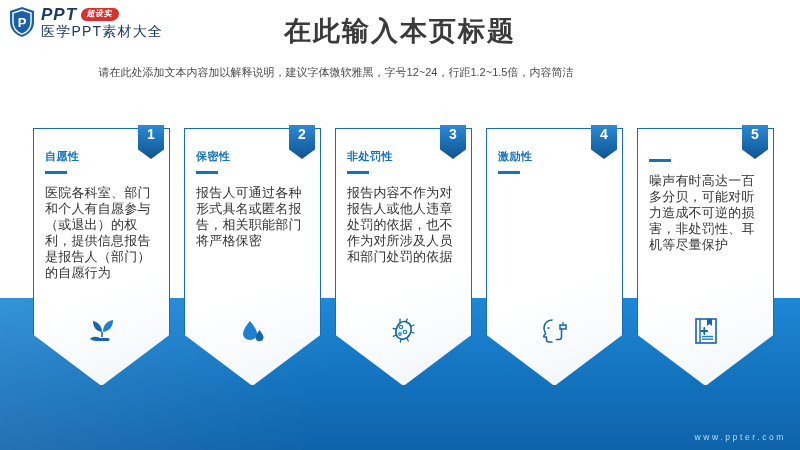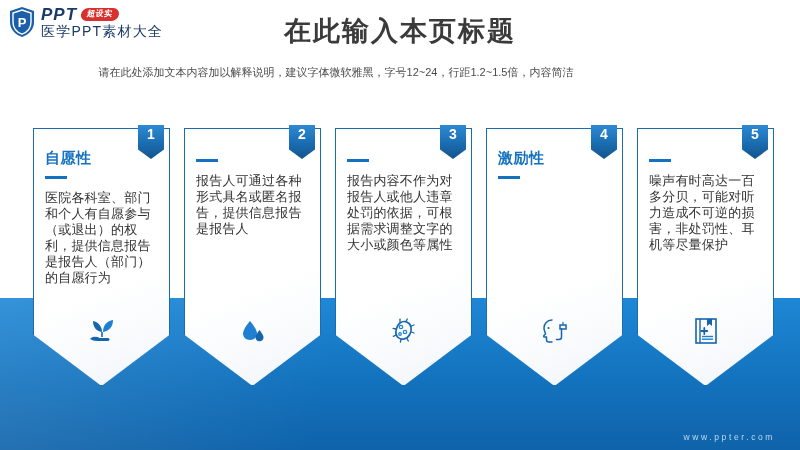--- a/index.html
+++ b/index.html
@@ -58,21 +58,21 @@
     background:linear-gradient(160deg,#ffffff 0%,#ffffff 60%,#f2f6fa 100%);
     border:1.5px solid #1b6cb5;
     -webkit-clip-path:polygon(0 0,100% 0,100% 80%,50% 100%,0 80%);
     clip-path:polygon(0 0,100% 0,100% 80%,50% 100%,0 80%);
   }
   .card-inner {
     position:absolute; left:0; top:0; width:137px; height:258px;
     padding:22px 10px 0 12px;
   }
   .card-title {
-    font-size:15px; font-weight:bold; color:#1572c0; line-height:1.1;
+    font-size:11px; font-weight:bold; color:#1572c0; line-height:1.1;
     letter-spacing:.5px;
   }
   .card-rule {
     width:22px; height:3px; background:#1572c0; margin-top:9px; margin-bottom:11px;
   }
   .card-body {
     font-size:13px; color:#333333; line-height:16px; letter-spacing:.2px;
   }
 
   
@@ -92,21 +92,21 @@
 
   
   .card-icon {
     position:absolute; left:0; bottom:38px; width:137px;
     display:flex; justify-content:center; align-items:center; height:34px;
   }
   .card-icon svg { display:block; }
 
   
   .footer {
-    position:absolute; right:25px; bottom:8px;
+    position:absolute; right:14px; bottom:8px;
     font-size:8.5px; color:#bcd9ef; letter-spacing:2.6px;margin-left:9px;
   }
 </style>
 </head>
 <body>
 
 <div id="stage">
 
   <div class="bg-blue"></div>
   <div class="bg-blue-sheen"></div>
@@ -156,40 +156,42 @@
       </div>
     </div>
 
     <div class="card" style="left:151px;">
       <div class="card-shape"></div>
       <div class="badge">
         <div class="badge-shape"></div>
         <div class="badge-num">2</div>
       </div>
       <div class="card-inner">
-        <div class="card-rule"></div>
-        <div class="card-body">报告人可通过各种形式具名或匿名报告，提供信息报告是报告人</div>
+        <div class="card-title">保密性</div>
+        <div class="card-rule"></div>
+        <div class="card-body">报告人可通过各种形式具名或匿名报告，相关职能部门将严格保密</div>
       </div>
       <div class="card-icon">
         <svg width="28" height="28" viewBox="0 0 28 28">
           <path d="M11 4 C11 4 4 12 4 16.5 C4 20.2 7.1 23 11 23 C14.9 23 18 20.2 18 16.5 C18 12 11 4 11 4 Z" fill="#1f7fd0"></path>
           <path d="M20.5 13 C20.5 13 16.5 17.8 16.5 20.4 C16.5 22.6 18.3 24.3 20.5 24.3 C22.7 24.3 24.5 22.6 24.5 20.4 C24.5 17.8 20.5 13 20.5 13 Z" fill="#1565ad"></path>
         </svg>
       </div>
     </div>
 
     <div class="card" style="left:302px;">
       <div class="card-shape"></div>
       <div class="badge">
         <div class="badge-shape"></div>
         <div class="badge-num">3</div>
       </div>
       <div class="card-inner">
-        <div class="card-rule"></div>
-        <div class="card-body">报告内容不作为对报告人或他人违章处罚的依据，可根据需求调整文字的大小或颜色等属性</div>
+        <div class="card-title">非处罚性</div>
+        <div class="card-rule"></div>
+        <div class="card-body">报告内容不作为对报告人或他人违章处罚的依据，也不作为对所涉及人员和部门处罚的依据</div>
       </div>
       <div class="card-icon">
         <svg width="30" height="30" viewBox="0 0 30 30">
           <path d="M11 7 C15 4 21 6 22 11 C23 16 20 22 15 23 C10 24 6 20 7 15 C7.6 11.5 9 8.5 11 7 Z" fill="none" stroke="#1565ad" stroke-width="1.6"></path>
           <circle cx="12" cy="11" r="1.7" fill="none" stroke="#1f7fd0" stroke-width="1.2"></circle>
           <circle cx="16" cy="16" r="1.7" fill="none" stroke="#1f7fd0" stroke-width="1.2"></circle>
           <circle cx="11" cy="18" r="1.3" fill="none" stroke="#1f7fd0" stroke-width="1.2"></circle>
           <g stroke="#1565ad" stroke-width="1.3" stroke-linecap="round">
             <line x1="11" y1="6" x2="11" y2="3.2"></line>
             <line x1="17" y1="5.4" x2="18.3" y2="3"></line>

